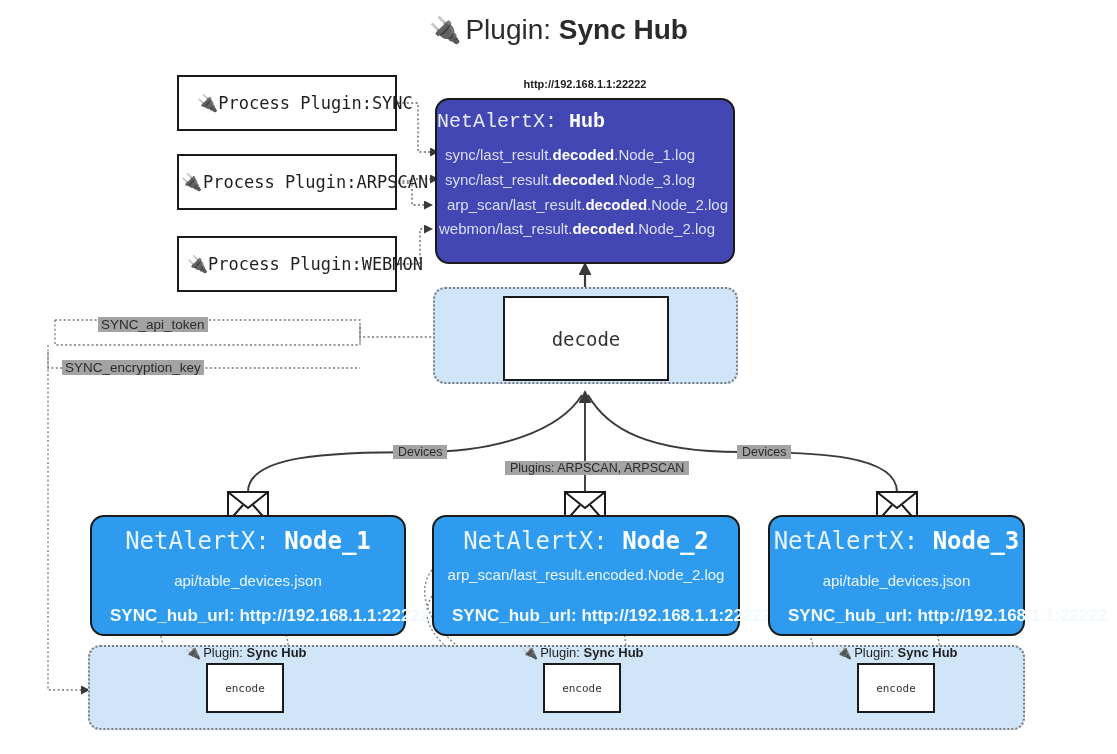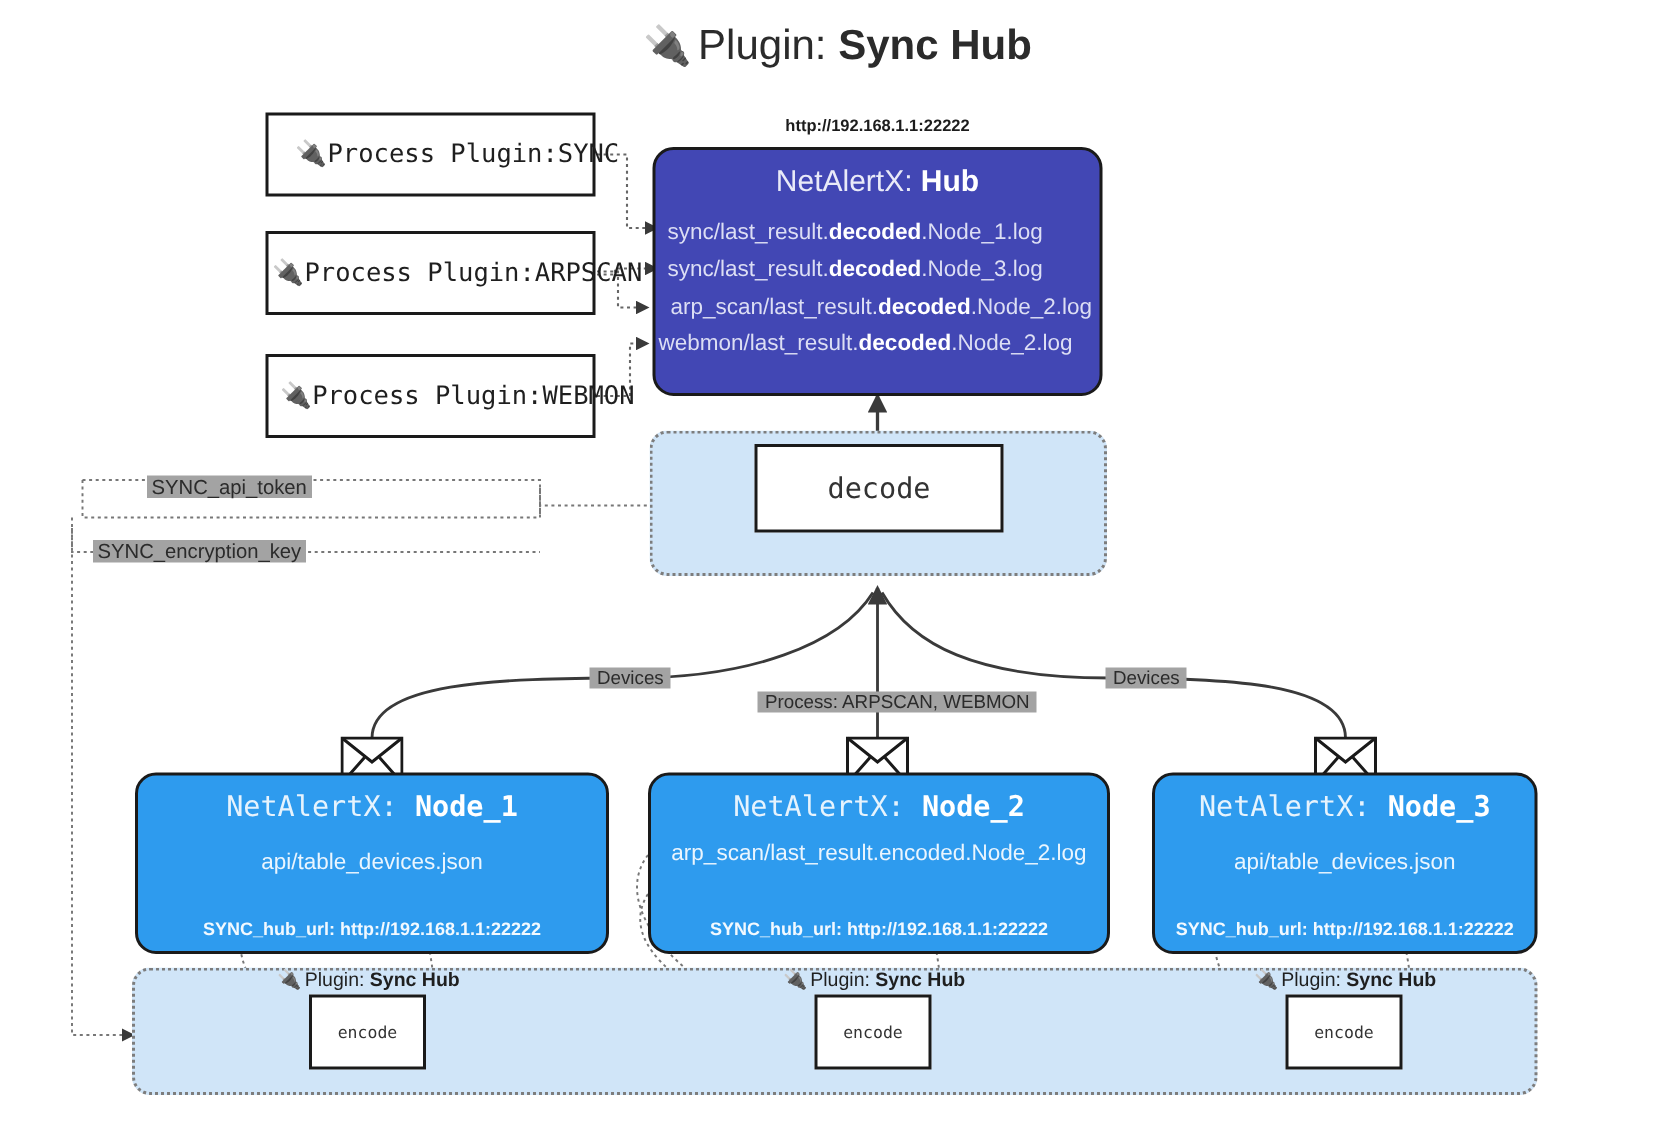--- a/index.html
+++ b/index.html
@@ -22,45 +22,45 @@
         display:flex;flex-direction:row;align-items:center;
         justify-content:center;line-height:1.35;padding-left:36px;}
   .proc .l1{white-space:nowrap;}
   .proc .l2{white-space:nowrap;}
 
   
   #hub-url{font-size:11px;font-weight:bold;color:#1c1c1c;text-align:center;
            white-space:nowrap;}
   #hub{background:#4247b4;border:2px solid #1a1a1a;border-radius:14px;
        color:#ffffff;}
-  #hub .hub-title{font-family:Liberation Sans, sans-serif;
-       font-size:20px;text-align:center;margin-top:10px;color:#e9eaf8;}
+  #hub .hub-title{font-family:Liberation Mono, monospace;
+       font-size:20px;text-align:left;margin-top:10px;color:#e9eaf8;}
   #hub .hub-title b{color:#ffffff;font-weight:bold;}
   #hub .logline{font-size:15px;color:#dcdef4;white-space:nowrap;
        margin-left:8px;line-height:1.65;}
   #hub .logline b{color:#ffffff;font-weight:bold;}
 
   
   .lightbox{background:#d0e5f8;border:2px dotted #7d7d7d;border-radius:12px;}
 
   
   .whitebox{background:#ffffff;border:2px solid #1a1a1a;
             display:flex;align-items:center;justify-content:center;
             font-family:"DejaVu Sans Mono","Liberation Mono",monospace;
             color:#333333;}
 
   
   .node{background:#2e9bee;border:2px solid #1a1a1a;border-radius:14px;
         color:#ffffff;text-align:center;}
   .node .n-title{font-family:"DejaVu Sans Mono","Liberation Mono",monospace;
-        font-size:19px;margin-top:10px;color:#e6f3fd;}
+        font-size:24px;margin-top:10px;color:#e6f3fd;}
   .node .n-title b{color:#ffffff;font-weight:bold;}
   .node .n-line{font-size:15px;color:#eaf5fe;white-space:nowrap;line-height:1.6;}
-  .node .n-foot{font-size:12px;font-weight:bold;color:#f2f9ff;
-        white-space:nowrap;position:absolute;left:0;right:0;bottom:8px;}
+  .node .n-foot{font-size:17px;font-weight:bold;color:#f2f9ff;
+        white-space:nowrap;position:absolute;left:18px;right:0;bottom:8px;}
 
   
   .edgelabel{font-size:12.5px;color:#2b2b2b;background:#a3a3a3;
              white-space:nowrap;text-align:center;}
   .plug-label{font-size:13px;color:#1f1f1f;white-space:nowrap;}
   .plug-label b{font-weight:bold;}
   .plug-label .plug{font-size:13px;margin-right:2px;}
 
   svg.overlay{position:absolute;left:0;top:0;width:1117px;height:754px;
               pointer-events:none;}
@@ -133,30 +133,30 @@
 
   <div id="hub" class="abs" style="left:435px;top:98px;width:300px;height:166px;">
     <div class="hub-title"><span>NetAlertX: </span><b>Hub</b></div>
     <div class="logline" style="margin-top:10px;"><span>sync/last_result.</span><b>decoded</b><span>.Node_1.log</span></div>
     <div class="logline"><span>sync/last_result.</span><b>decoded</b><span>.Node_3.log</span></div>
     <div class="logline" style="margin-left:10px;"><span>arp_scan/last_result.</span><b>decoded</b><span>.Node_2.log</span></div>
     <div class="logline" style="margin-left:2px;"><span>webmon/last_result.</span><b>decoded</b><span>.Node_2.log</span></div>
   </div>
 
   <div class="abs lightbox" style="left:433px;top:287px;width:305px;height:97px;"></div>
-  <div class="abs whitebox" style="left:503px;top:296px;width:166px;height:59px;font-size:19px;">
+  <div class="abs whitebox" style="left:503px;top:296px;width:166px;height:85px;font-size:19px;">
     <span>decode</span>
   </div>
 
   <div class="abs edgelabel" style="left:98px;top:317px;font-size:13.5px;padding:0 3px;">SYNC_api_token</div>
   <div class="abs edgelabel" style="left:62px;top:360px;font-size:13.5px;padding:0 3px;">SYNC_encryption_key</div>
 
   <div class="abs edgelabel" style="left:393px;top:445px;padding:0 5px;">Devices</div>
   <div class="abs edgelabel" style="left:737px;top:445px;padding:0 5px;">Devices</div>
-  <div class="abs edgelabel" style="left:505px;top:461px;padding:0 5px;">Process: ARPSCAN, WEBMON</div>
+  <div class="abs edgelabel" style="left:505px;top:461px;padding:0 5px;">Plugins: ARPSCAN, ARPSCAN</div>
 
   <svg class="abs" style="left:227px;top:491px;width:42px;height:32px;" viewBox="0 0 42 32">
     <rect x="1" y="1" width="40" height="30" fill="#fff" stroke="#1a1a1a" stroke-width="2"></rect>
     <path d="M1,1 L21,17 L41,1" fill="none" stroke="#1a1a1a" stroke-width="2"></path>
     <path d="M1,31 L16,14 M41,31 L26,14" fill="none" stroke="#1a1a1a" stroke-width="2"></path>
   </svg>
   <svg class="abs" style="left:564px;top:491px;width:42px;height:32px;" viewBox="0 0 42 32">
     <rect x="1" y="1" width="40" height="30" fill="#fff" stroke="#1a1a1a" stroke-width="2"></rect>
     <path d="M1,1 L21,17 L41,1" fill="none" stroke="#1a1a1a" stroke-width="2"></path>
     <path d="M1,31 L16,14 M41,31 L26,14" fill="none" stroke="#1a1a1a" stroke-width="2"></path>

